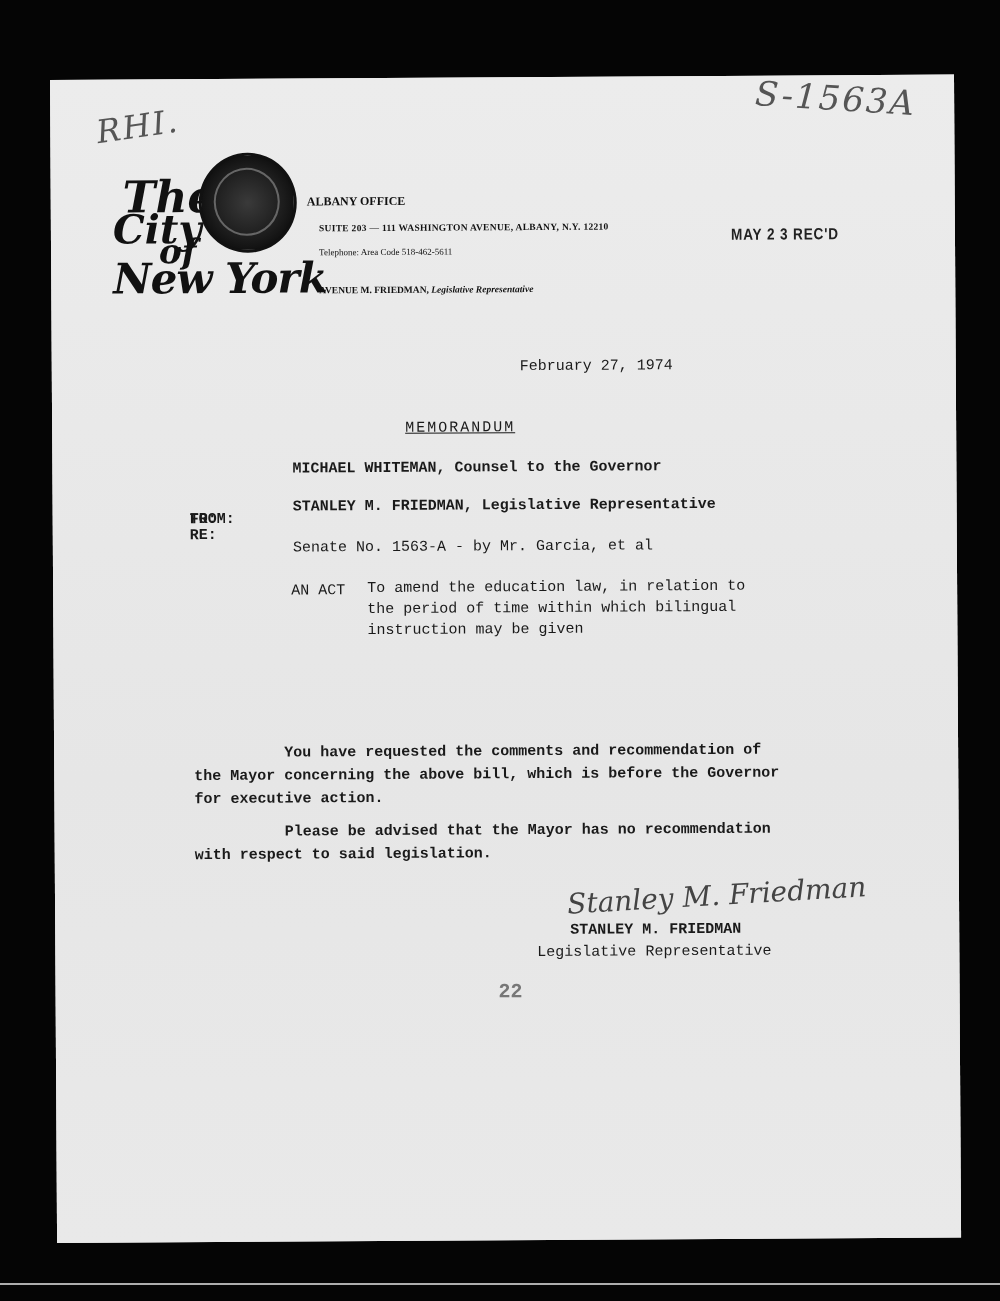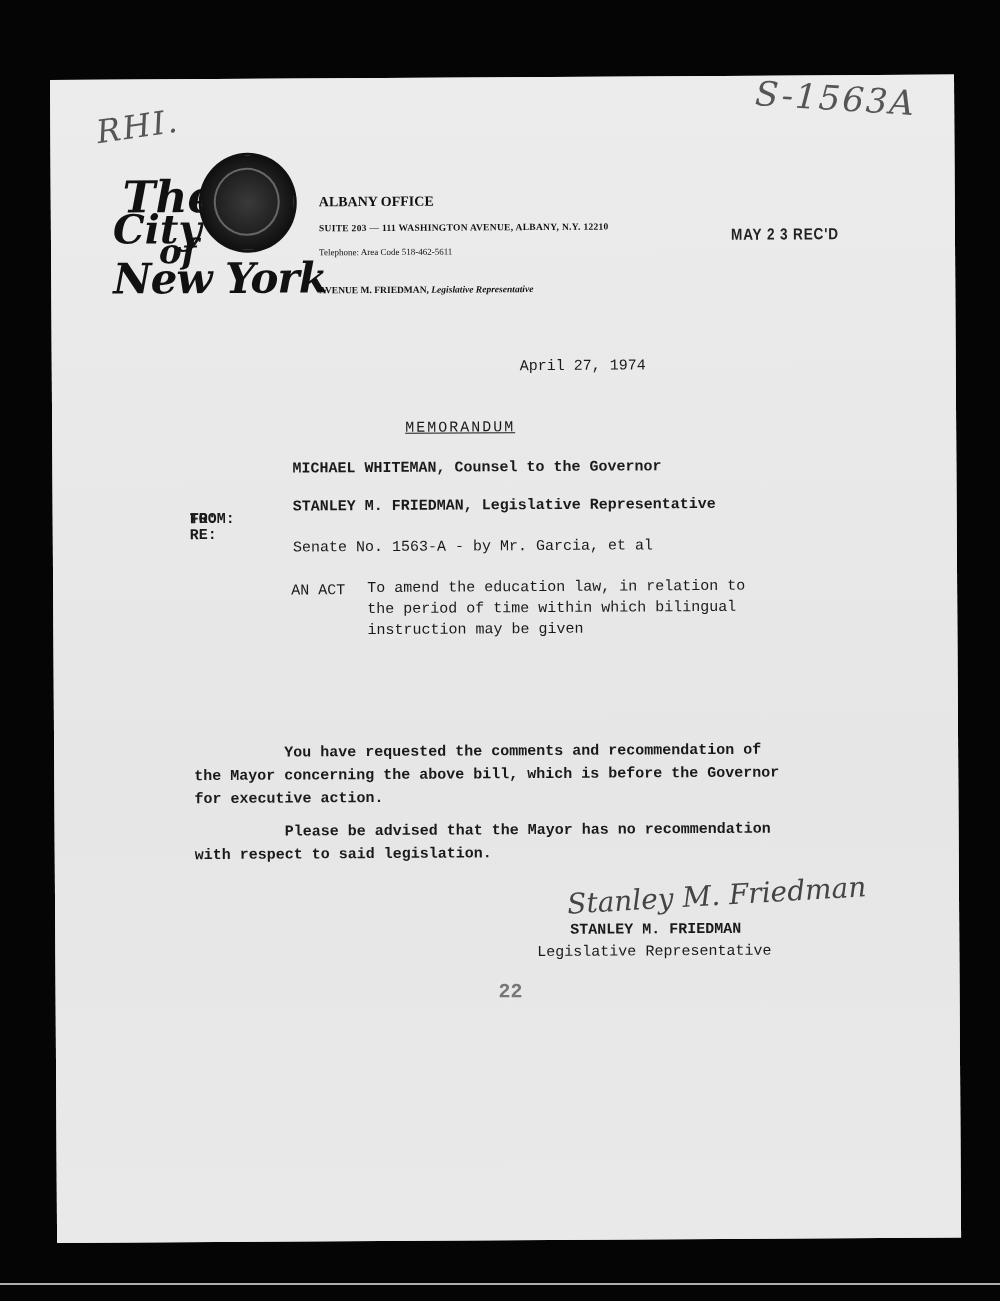--- a/index.html
+++ b/index.html
@@ -48,21 +48,21 @@
     background: radial-gradient(circle, #3a3a3a 0%, #1c1c1c 55%, #0f0f0f 75%, #111 100%);
     border: 3px solid #111;
   }
   .seal-inner {
     position: absolute; left: 12px; top: 12px; width: 62px; height: 64px;
     border-radius: 50%; border: 2px solid #666;
   }
 
   
   .lh { font-family: "Liberation Serif", serif; color: #111; }
-  .lh-office { left: 268px; top: 116px; font-size: 14px; font-weight: bold; }
+  .lh-office { left: 256px; top: 116px; font-size: 12px; font-weight: bold; }
   .lh-addr { left: 268px; top: 145px; font-size: 9.5px; font-weight: bold; letter-spacing: 0.3px; }
   .lh-tel { left: 268px; top: 169px; font-size: 9px; text-align: right; }
   .lh-rep { left: 268px; top: 207px; font-size: 9.5px; font-weight: bold; }
   .lh-rep i { font-style: italic; }
 
   .stamp {
     left: 680px; top: 150px;
     font-family: "Liberation Sans", sans-serif;
     font-weight: bold; font-size: 16px; color: #222;
     transform: scaleX(0.85); transform-origin: 0 0;
@@ -120,21 +120,21 @@
   <div class="abs lh lh-office">ALBANY OFFICE</div>
   <div class="abs lh lh-addr">SUITE 203 — 111 WASHINGTON AVENUE, ALBANY, N.Y. 12210</div>
   <div class="abs lh lh-tel">Telephone: Area Code 518-462-5611</div>
   <div class="abs lh lh-rep">
     <span>AVENUE M. FRIEDMAN,</span>
     <i>Legislative Representative</i>
   </div>
 
   <div class="abs stamp">MAY 2 3 REC'D</div>
 
-  <div class="abs tw date">April 27, 1974</div>
+  <div class="abs tw date">February 27, 1974</div>
   <div class="abs tw memo-title">MEMORANDUM</div>
 
   <div class="abs tw lbl row-to-l">TO:</div>
   <div class="abs tw val row-to-v">MICHAEL WHITEMAN, Counsel to the Governor</div>
   <div class="abs tw lbl row-from-l">FROM:</div>
   <div class="abs tw val row-from-v">STANLEY M. FRIEDMAN, Legislative Representative</div>
   <div class="abs tw lbl row-re-l">RE:</div>
   <div class="abs tw val row-re-v">Senate No. 1563-A  -  by Mr. Garcia, et al</div>
 
   <div class="abs tw act-label">AN ACT</div>

